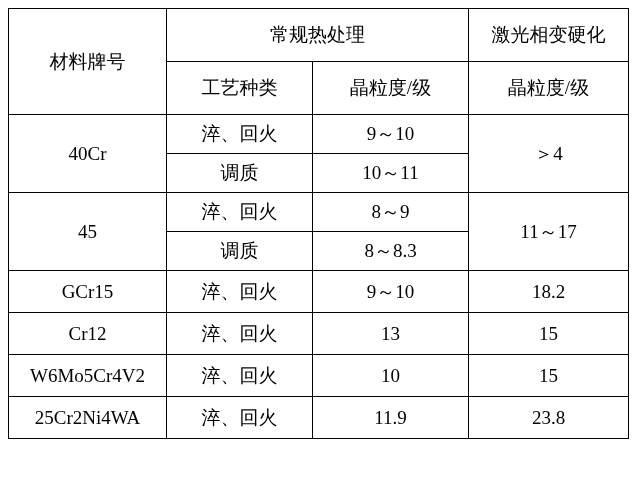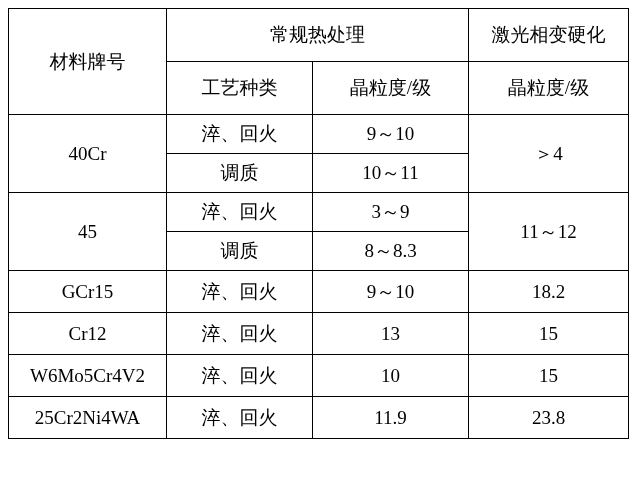--- a/index.html
+++ b/index.html
@@ -82,22 +82,22 @@
         <td class="latin" rowspan="2">＞4</td>
       </tr>
       <tr class="r-pair">
         <td class="cjk">调质</td>
         <td class="latin">10～11</td>
       </tr>
 
       <tr class="r-pair">
         <td class="latin" rowspan="2">45</td>
         <td class="cjk">淬、回火</td>
-        <td class="latin">3～9</td>
-        <td class="latin" rowspan="2">11～12</td>
+        <td class="latin">8～9</td>
+        <td class="latin" rowspan="2">11～17</td>
       </tr>
       <tr class="r-pair">
         <td class="cjk">调质</td>
         <td class="latin">8～8.3</td>
       </tr>
 
       <tr class="r-single">
         <td class="latin">GCr15</td>
         <td class="cjk">淬、回火</td>
         <td class="latin">9～10</td>

